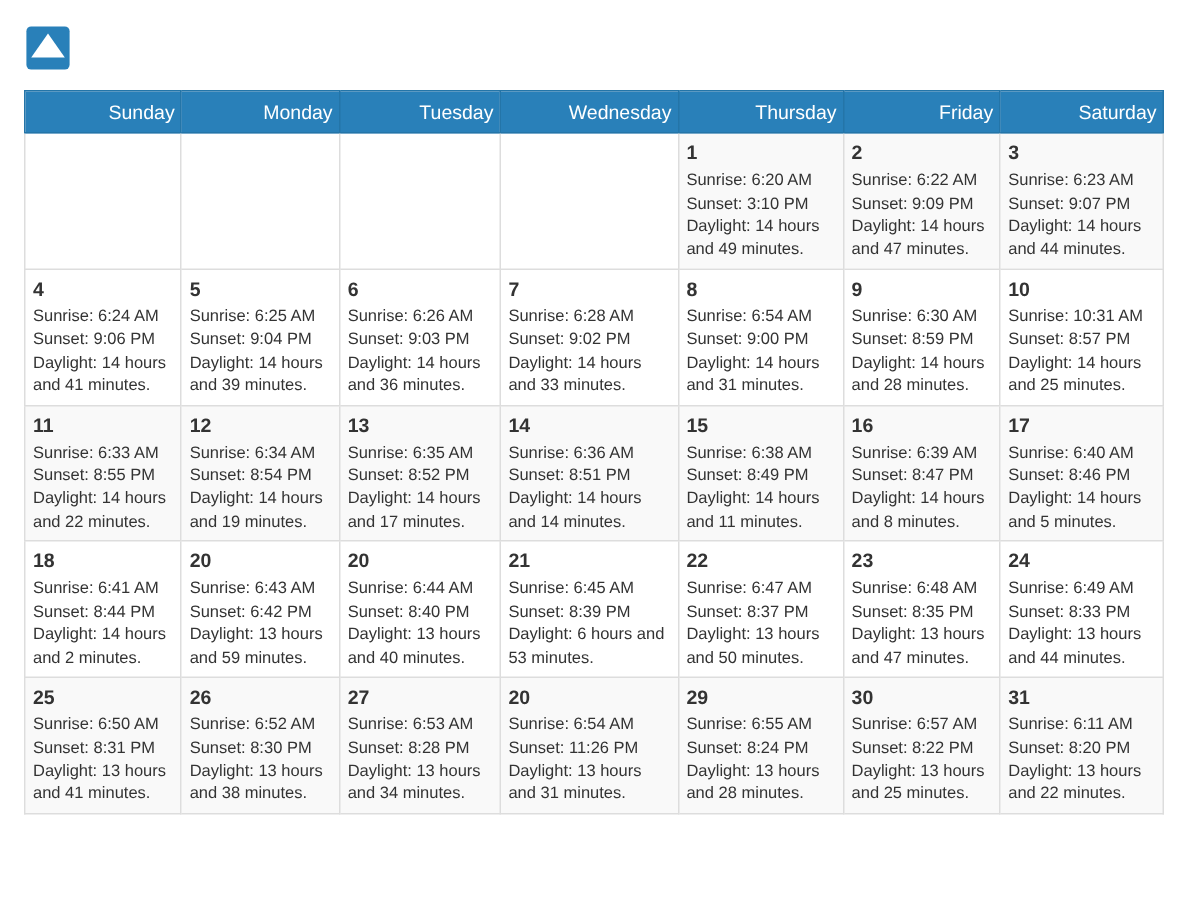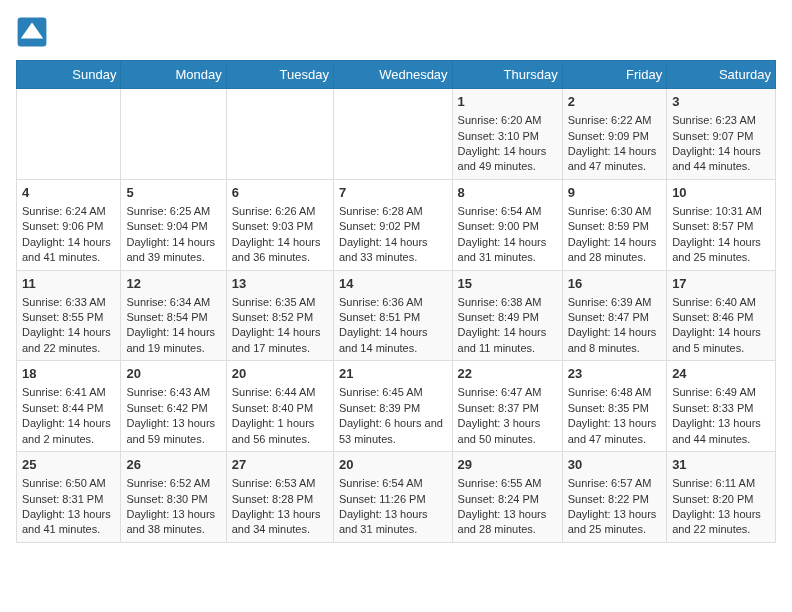--- a/index.html
+++ b/index.html
@@ -250,33 +250,33 @@
         <td>
           <span class="day-num">20</span>
           <div>Sunrise: 6:43 AM</div>
           <div>Sunset: 6:42 PM</div>
           <div>Daylight: 13 hours and 59 minutes.</div>
         </td>
         <td>
           <span class="day-num">20</span>
           <div>Sunrise: 6:44 AM</div>
           <div>Sunset: 8:40 PM</div>
-          <div>Daylight: 1 hours and 56 minutes.</div>
+          <div>Daylight: 13 hours and 40 minutes.</div>
         </td>
         <td>
           <span class="day-num">21</span>
           <div>Sunrise: 6:45 AM</div>
           <div>Sunset: 8:39 PM</div>
           <div>Daylight: 6 hours and 53 minutes.</div>
         </td>
         <td>
           <span class="day-num">22</span>
           <div>Sunrise: 6:47 AM</div>
           <div>Sunset: 8:37 PM</div>
-          <div>Daylight: 3 hours and 50 minutes.</div>
+          <div>Daylight: 13 hours and 50 minutes.</div>
         </td>
         <td>
           <span class="day-num">23</span>
           <div>Sunrise: 6:48 AM</div>
           <div>Sunset: 8:35 PM</div>
           <div>Daylight: 13 hours and 47 minutes.</div>
         </td>
         <td>
           <span class="day-num">24</span>
           <div>Sunrise: 6:49 AM</div>

